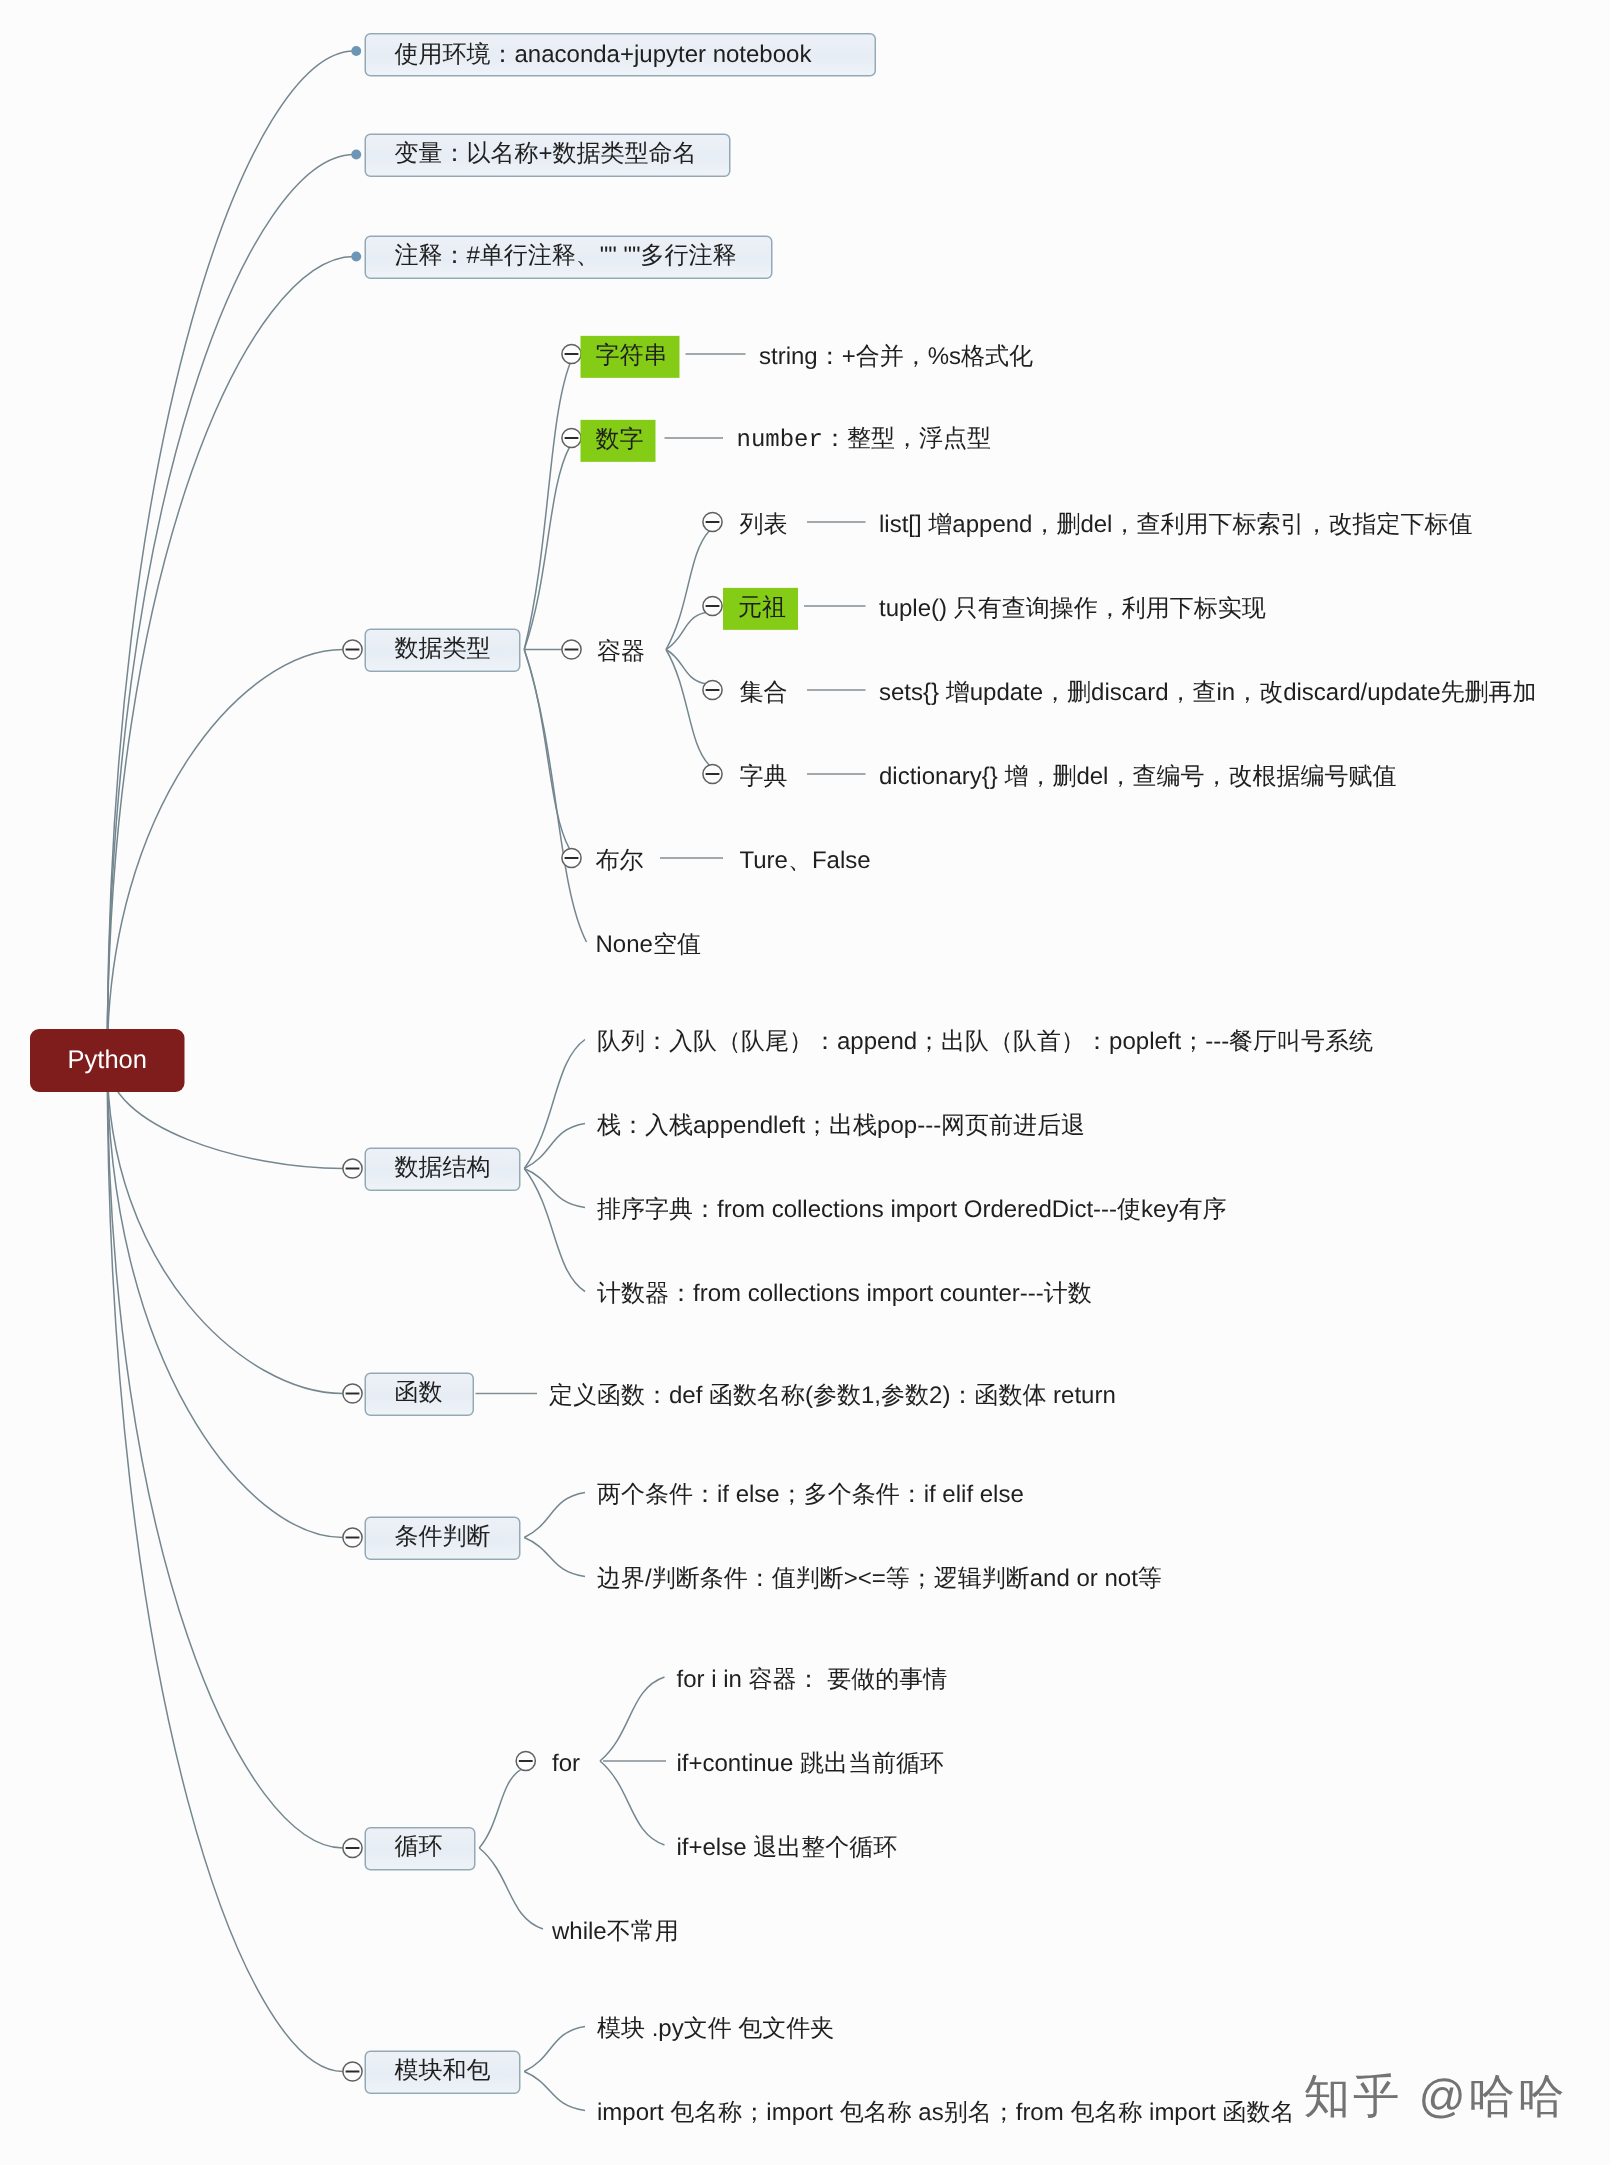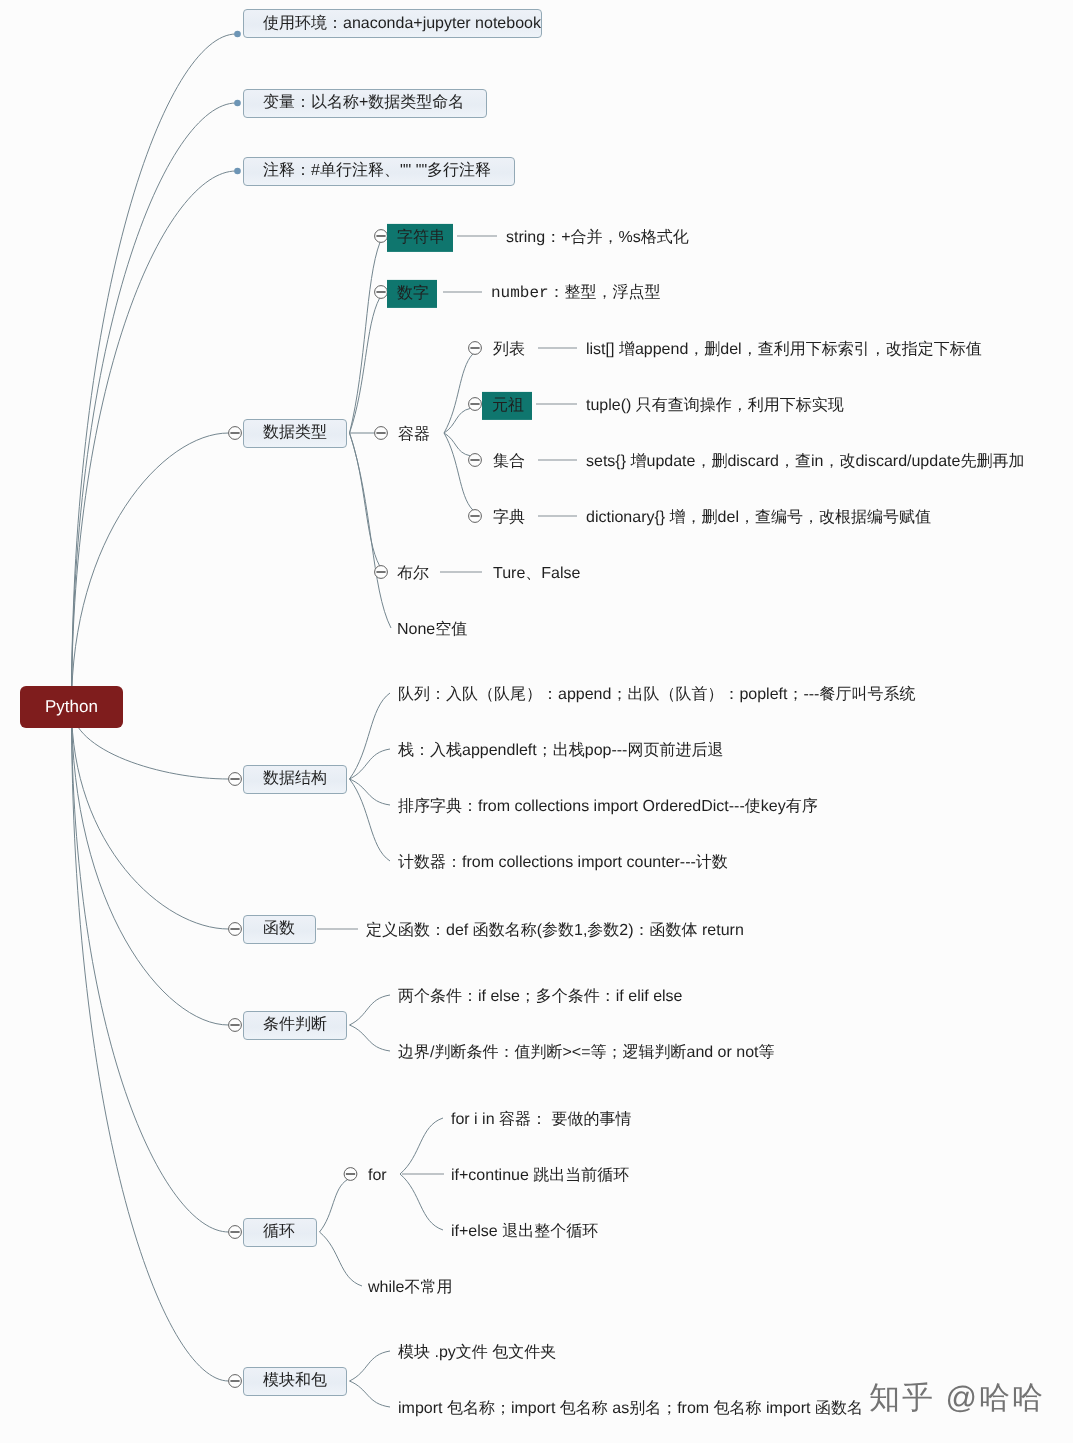--- a/index.html
+++ b/index.html
@@ -15,21 +15,21 @@
 
   .box{border:1px solid #93a9b6;border-radius:4px;
        background:linear-gradient(180deg,#edf1f7 0%,#e7edf4 55%,#eef3f8 100%);
        box-sizing:border-box;display:flex;align-items:center;justify-content:flex-start;
        padding-left:19px;transform:none;}
 
   .root{position:absolute;background:#7f1d1d;border-radius:6px;box-sizing:border-box;
         display:flex;align-items:center;justify-content:center;}
   .root .lbl{color:#ffffff;font-size:17px;}
 
-  .hl .lbl{background:#0f766e;padding:4px 8px 5px 10px;}
+  .hl .lbl{background:#84cc16;padding:4px 8px 5px 10px;}
 
   .wm{position:absolute;color:#737373;font-size:31px;white-space:nowrap;
       letter-spacing:2px;line-height:1;}
 </style>
 </head>
 <body>
 
 <div id="stage">
   <svg id="links" viewBox="0 0 1073 1443">
     <path d="M 71.5,707.0 C 71.5,289.7 166.9,34.0 236.0,34.0" fill="none" stroke="#74868f" stroke-width="1"></path>
@@ -133,21 +133,21 @@
     <g>
         <circle cx="235" cy="1381" r="6.4" fill="#fdfdfd" stroke="#606060" stroke-width="1"></circle>
         <line x1="230.4" y1="1381" x2="239.6" y2="1381" stroke="#2b2b2b" stroke-width="1.3"></line>
       </g>
   </svg>
 
   <div class="root" style="left:20px;top:686px;width:103px;height:42px;">
     <span class="lbl">Python</span>
   </div>
 
-  <div class="node box" style="left:243px;top:9px;width:299px;height:29px;">
+  <div class="node box" style="left:243px;top:22px;width:341px;height:29px;">
       <span class="lbl">使用环境：anaconda+jupyter notebook</span>
     </div>
   <div class="node box" style="left:243px;top:88.5px;width:244px;height:29px;">
       <span class="lbl">变量：以名称+数据类型命名</span>
     </div>
   <div class="node box" style="left:243px;top:156.5px;width:272px;height:29px;">
       <span class="lbl">注释：#单行注释、"" ""多行注释</span>
     </div>
   <div class="node box" style="left:243px;top:418.5px;width:104px;height:29px;">
       <span class="lbl">数据类型</span>

